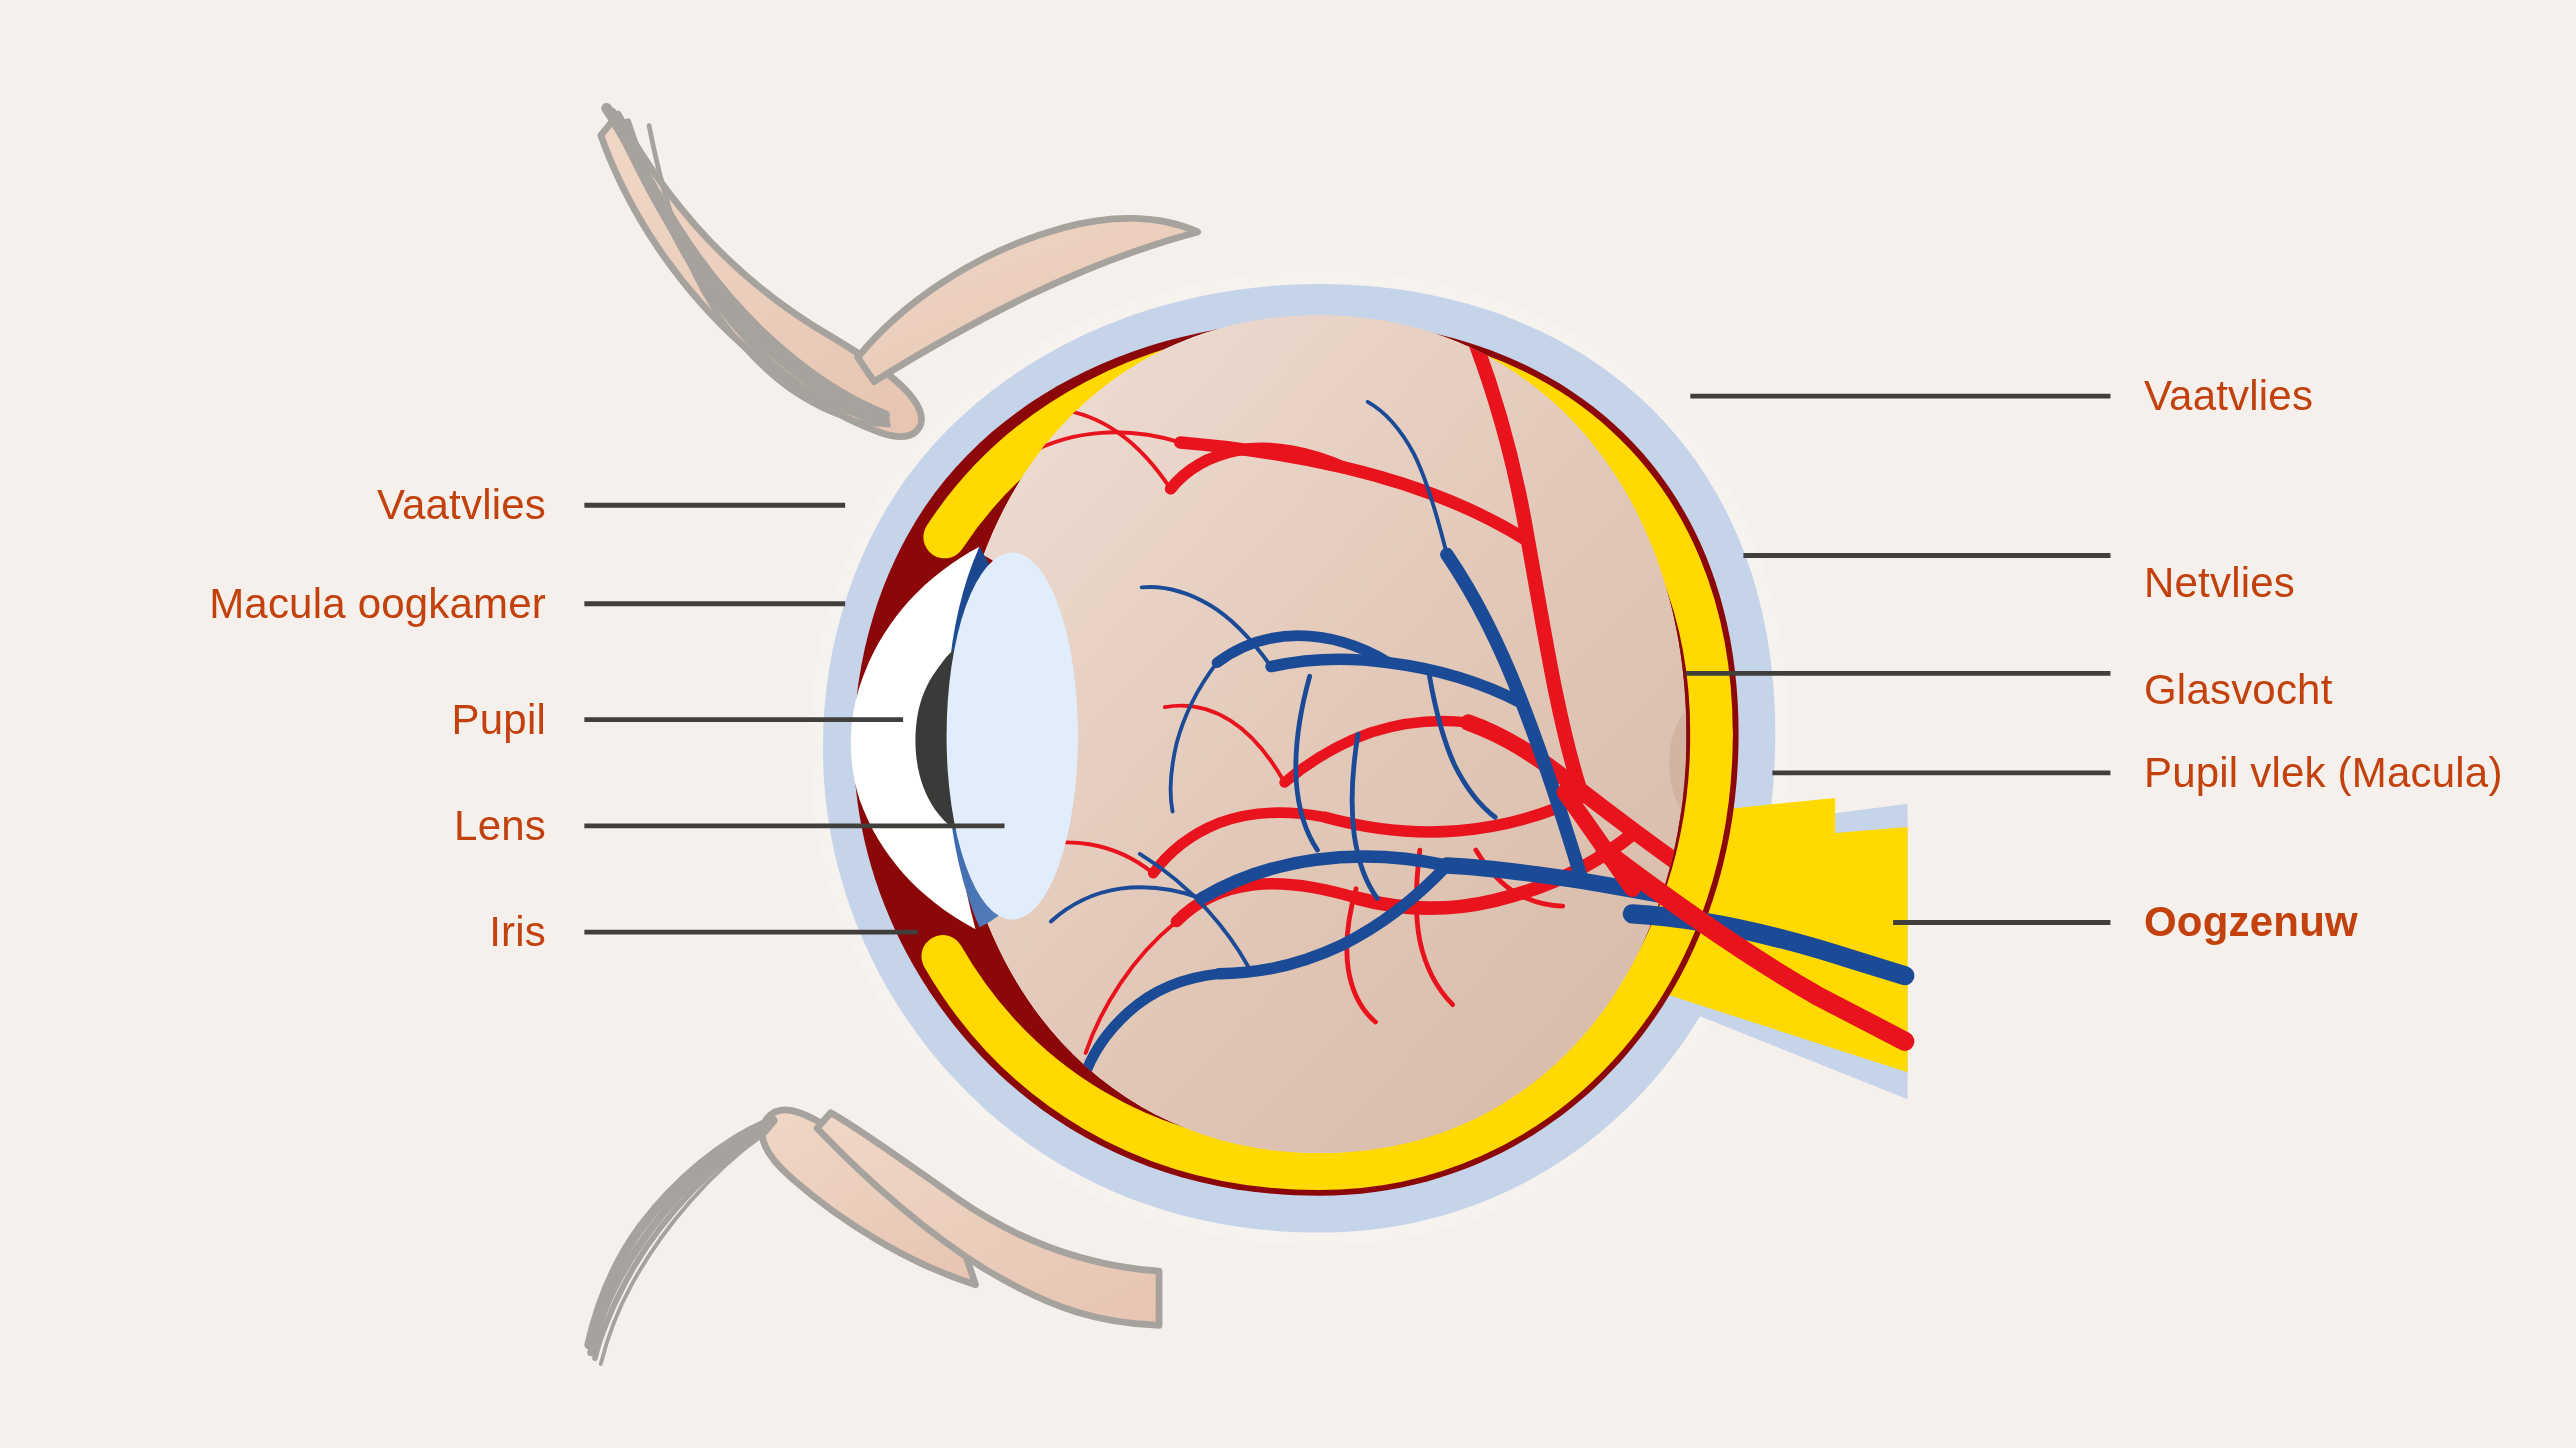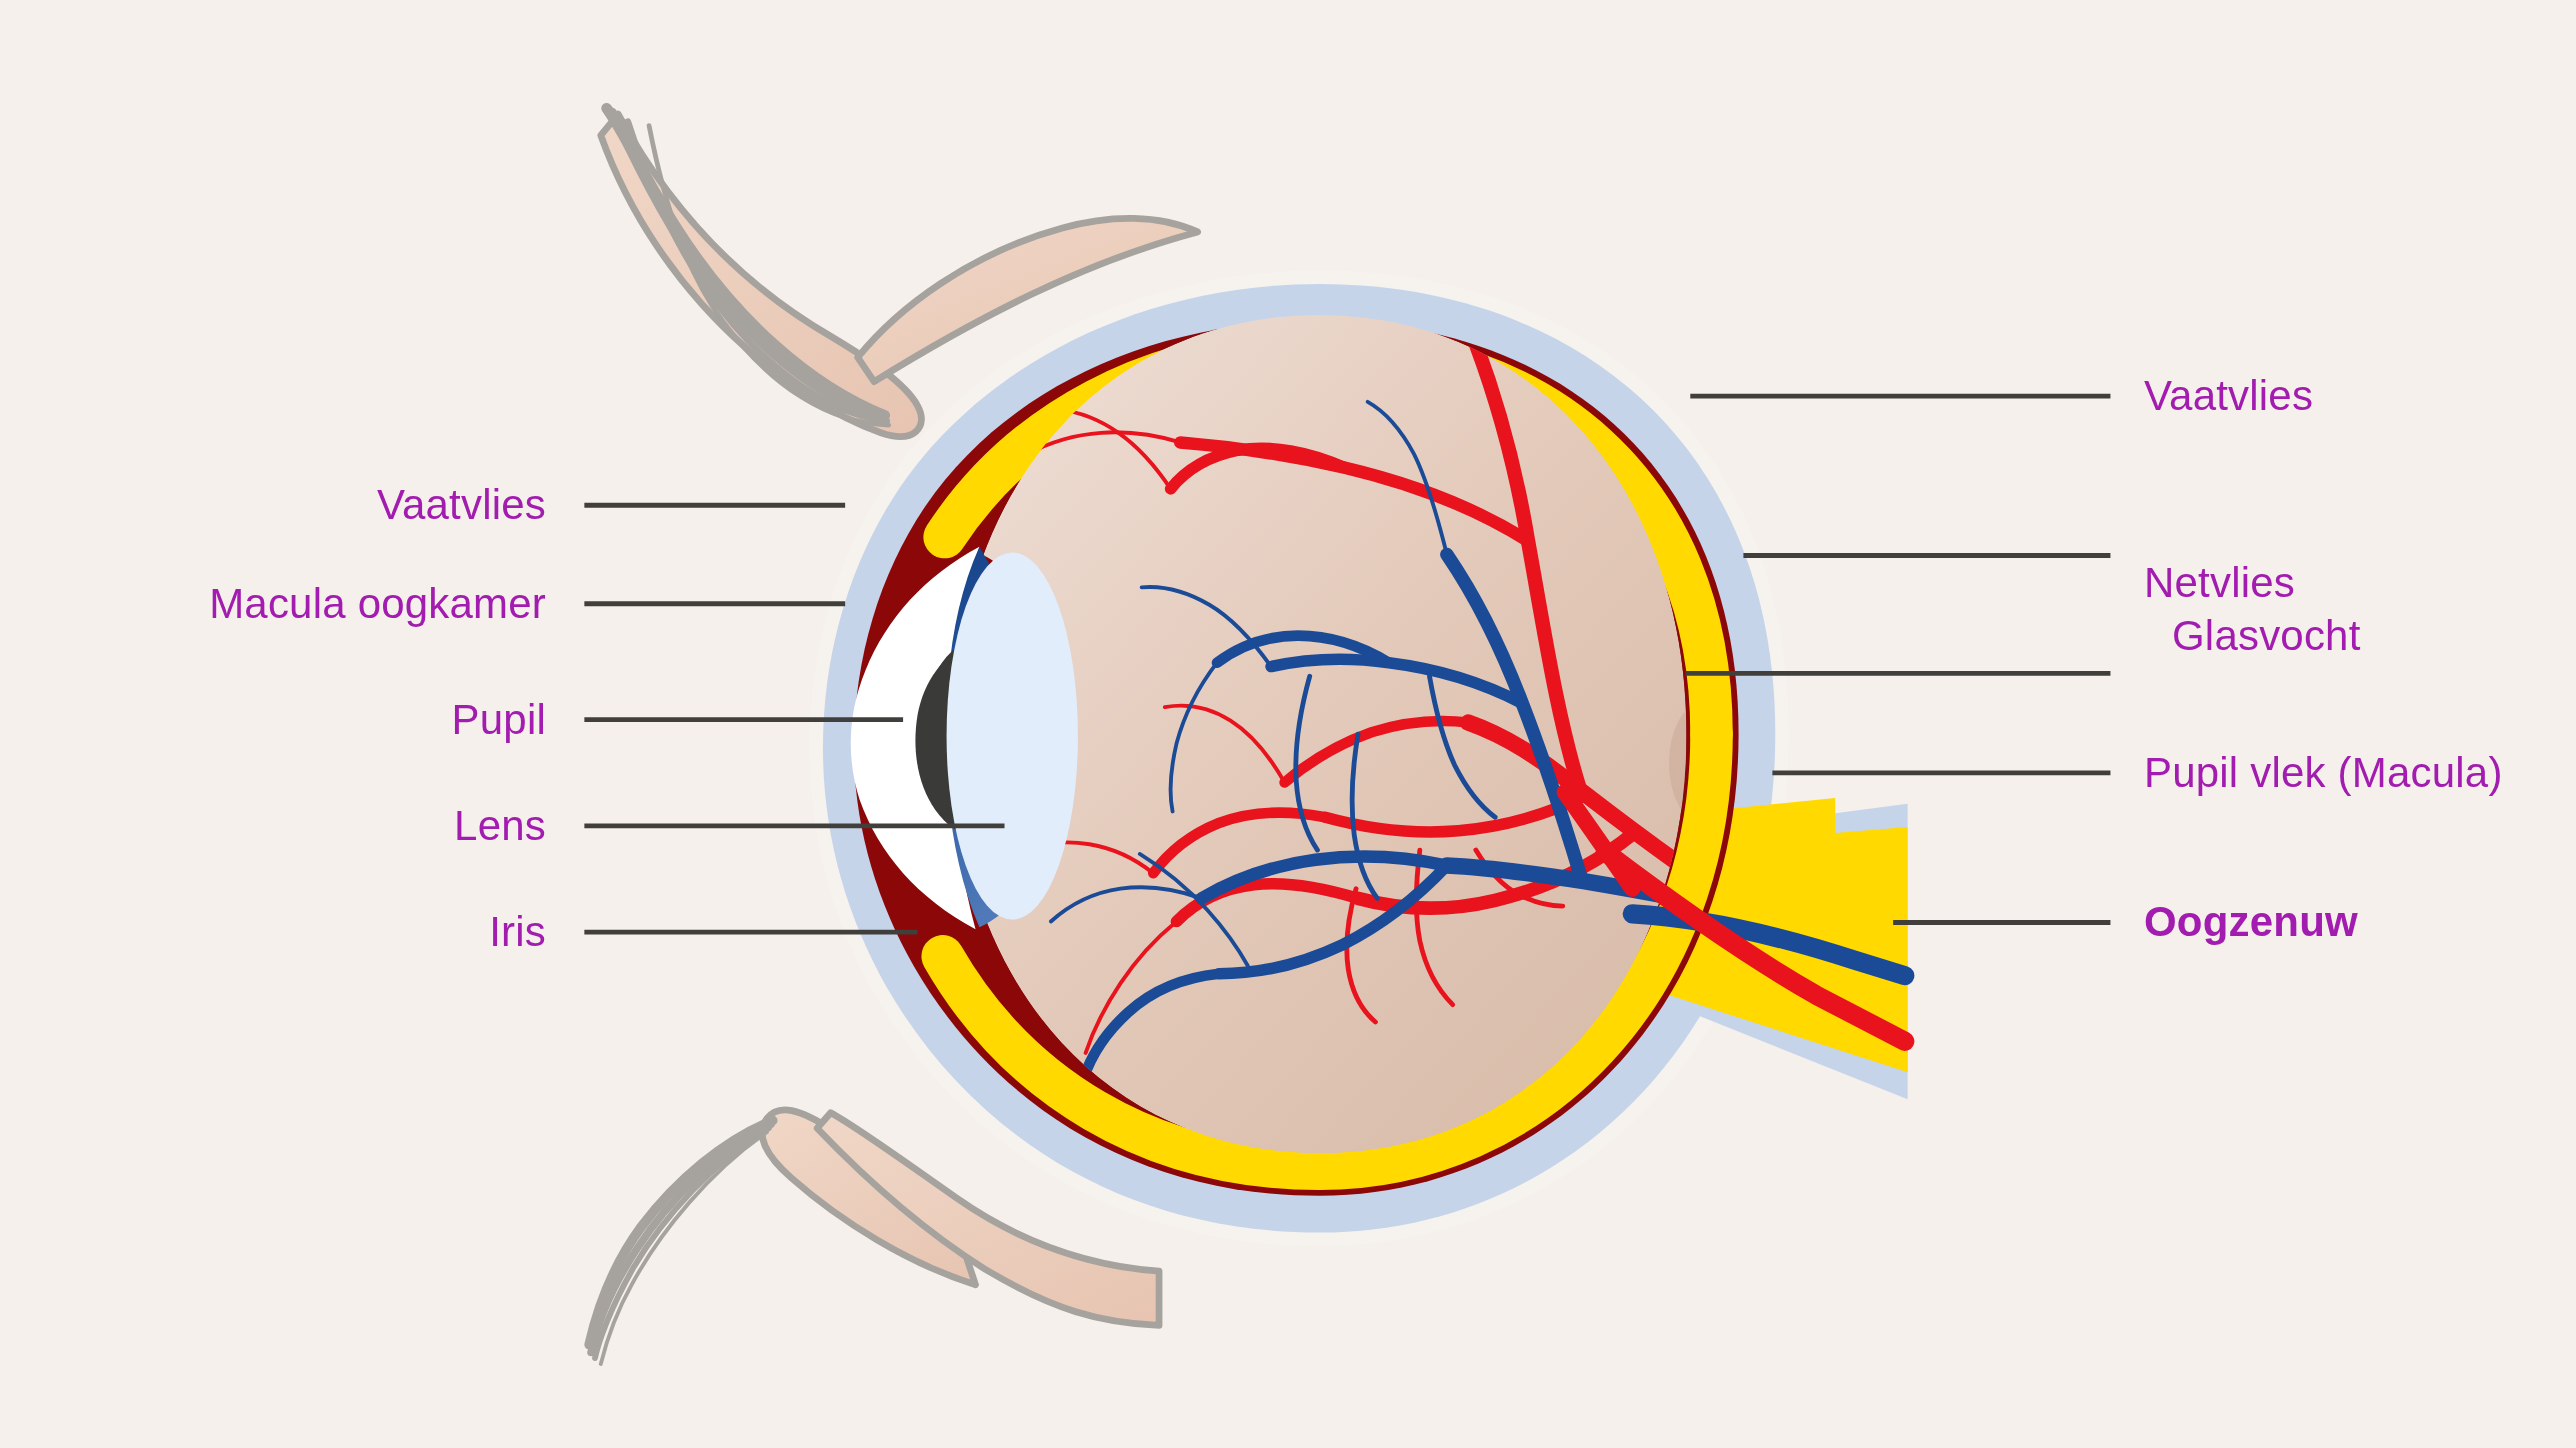--- a/index.html
+++ b/index.html
@@ -21,21 +21,21 @@
     inset: 0;
     width: 2576px;
     height: 1449px;
     display: block;
   }
   .label {
     position: absolute;
     font-family: "Liberation Sans", "DejaVu Sans", sans-serif;
     font-size: 42px;
     font-weight: 400;
-    color: #a21caf;
+    color: #c2410c;
     letter-spacing: 0.2px;
     white-space: nowrap;
     line-height: 1;
   }
   .label-left  { text-align: right; transform: translate(-100%, -50%); }
   .label-right { text-align: left;  transform: translate(0, -50%); }
 </style>
 </head>
 <body>
 
@@ -310,19 +310,19 @@
   <div id="labels-left">
       <div class="label label-left" style="left: 546px; top: 505px;">Vaatvlies</div>
       <div class="label label-left" style="left: 546px; top: 604px;">Macula oogkamer</div>
       <div class="label label-left" style="left: 546px; top: 720px;">Pupil</div>
       <div class="label label-left" style="left: 546px; top: 826px;">Lens</div>
       <div class="label label-left" style="left: 546px; top: 932px;">Iris</div>
     </div>
   <div id="labels-right">
       <div class="label label-right" style="left: 2144px; top: 396px;">Vaatvlies</div>
       <div class="label label-right" style="left: 2144px; top: 555px; margin-top: 28px;">Netvlies</div>
-      <div class="label label-right" style="left: 2144px; top: 636px; margin-left: 28px;">Glasvocht</div>
+      <div class="label label-right" style="left: 2144px; top: 690px;">Glasvocht</div>
       <div class="label label-right" style="left: 2144px; top: 773px;">Pupil vlek (Macula)</div>
       <div class="label label-right" style="left: 2144px; top: 922px; font-weight: bold;">Oogzenuw</div>
     </div>
 
 </div>
 
 
 </body></html>

